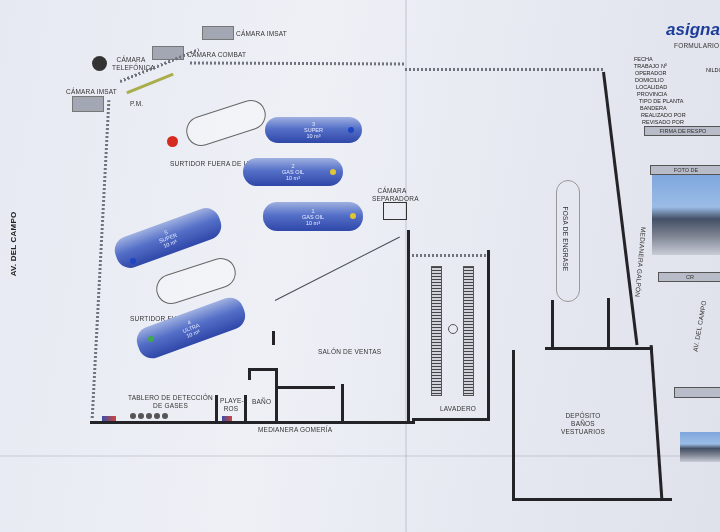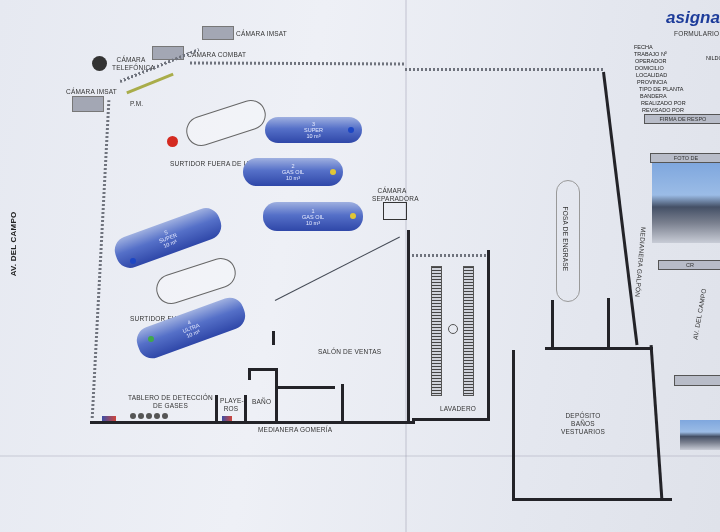--- a/index.html
+++ b/index.html
@@ -14,21 +14,21 @@
   .tank{position:absolute;border-radius:14px;background:linear-gradient(180deg,#9fb0e0 0%,#5570c8 45%,#2f47a8 100%);
     color:#e8ecff;font-size:5.5px;text-align:center;line-height:6px;display:flex;flex-direction:column;justify-content:center;}
   .dot{position:absolute;width:6px;height:6px;border-radius:50%;}
   .wall{position:absolute;background:#232328;}
   .wall-thin{position:absolute;background:#444a55;}
   .fence{position:absolute;height:3px;background:repeating-linear-gradient(90deg,#6f737d 0 2px,transparent 2px 4px);}
   .fence-v{position:absolute;width:3px;background:repeating-linear-gradient(180deg,#6f737d 0 2px,transparent 2px 4px);}
   .hedge{position:absolute;height:3px;background:#a9ad4a;}
   .pump{position:absolute;border:1px solid #666;border-radius:16px;background:rgba(255,255,255,.3);}
   .ramp{position:absolute;width:9px;background:repeating-linear-gradient(180deg,#444 0 1px,#cfd2da 1px 3px);border:1px solid #555;}
-  .form{position:absolute;left:622px;top:0;width:98px;height:508px;}
+  .form{position:absolute;left:622px;top:12px;width:98px;height:508px;}
   .form-row{position:absolute;font-size:5.5px;color:#222;white-space:nowrap;}
   .bar{position:absolute;background:#b8bcc8;border:1px solid #555;font-size:5.5px;color:#333;text-align:center;line-height:8px;}
   .photo{position:absolute;background:linear-gradient(180deg,#7fa7de 0%,#9bbce6 40%,#445066 55%,#7a808f 75%,#c8ccd6 100%);}
   .logo{position:absolute;font-size:17px;font-weight:bold;color:#1d3c9a;font-style:italic;}
 </style>
 </head>
 <body>
 
 <div class="sheet">
 

